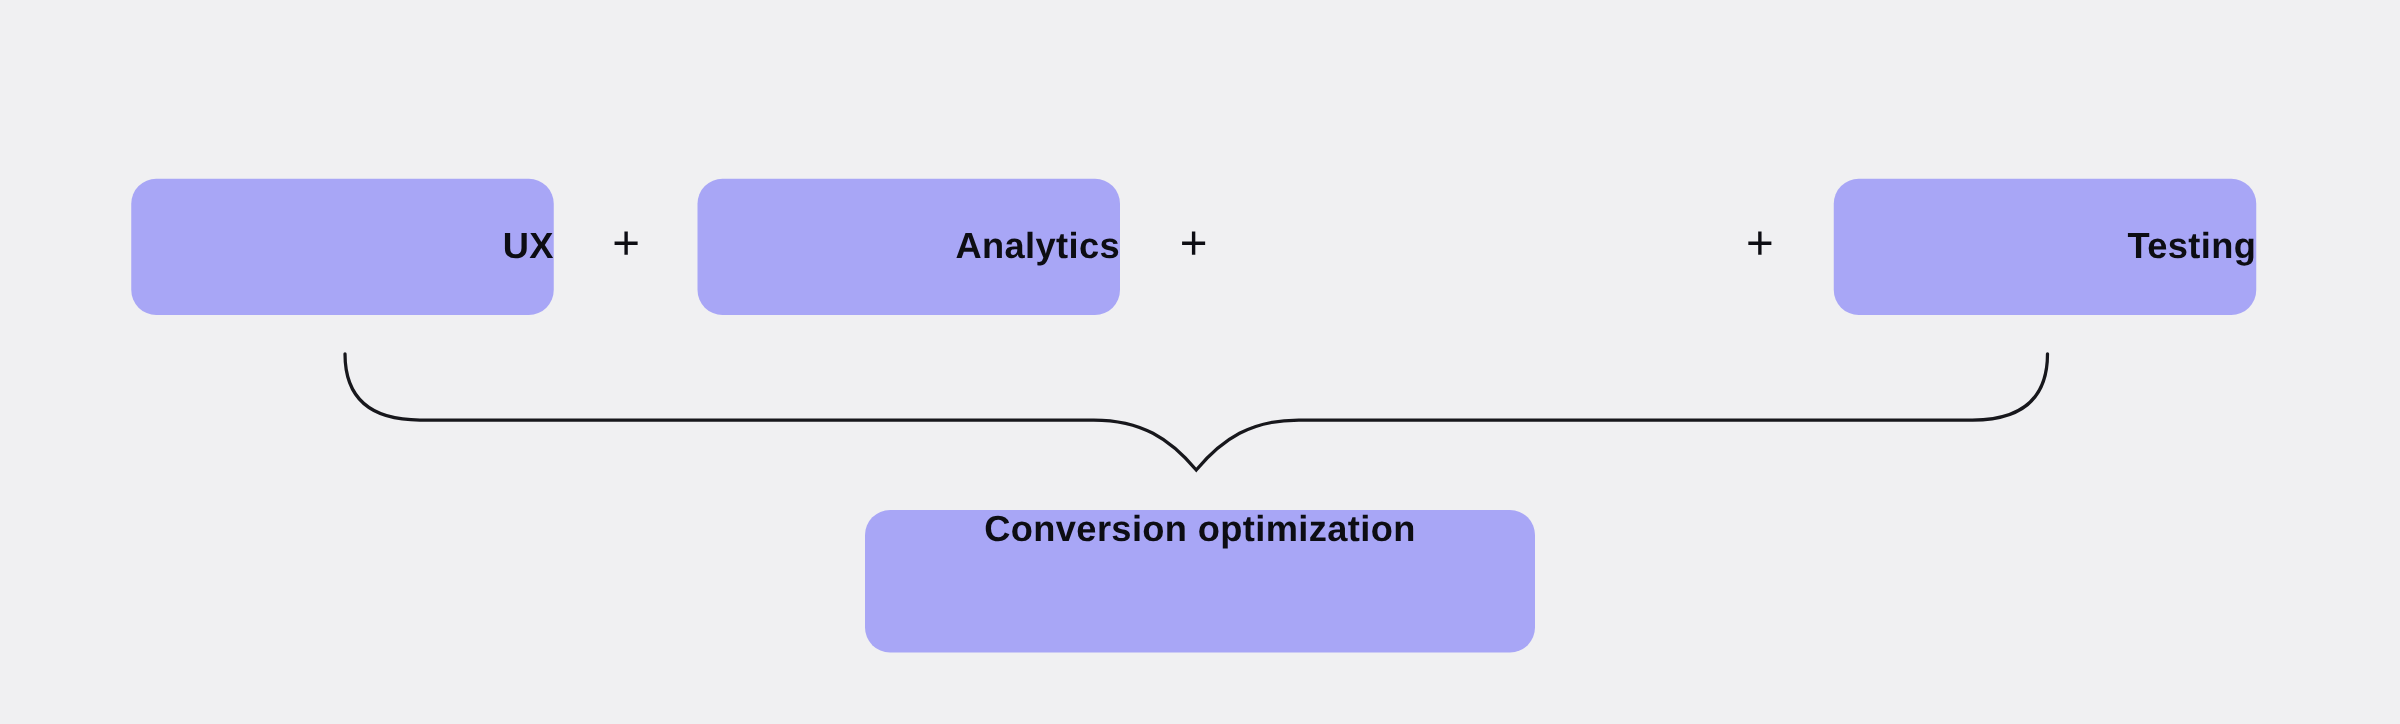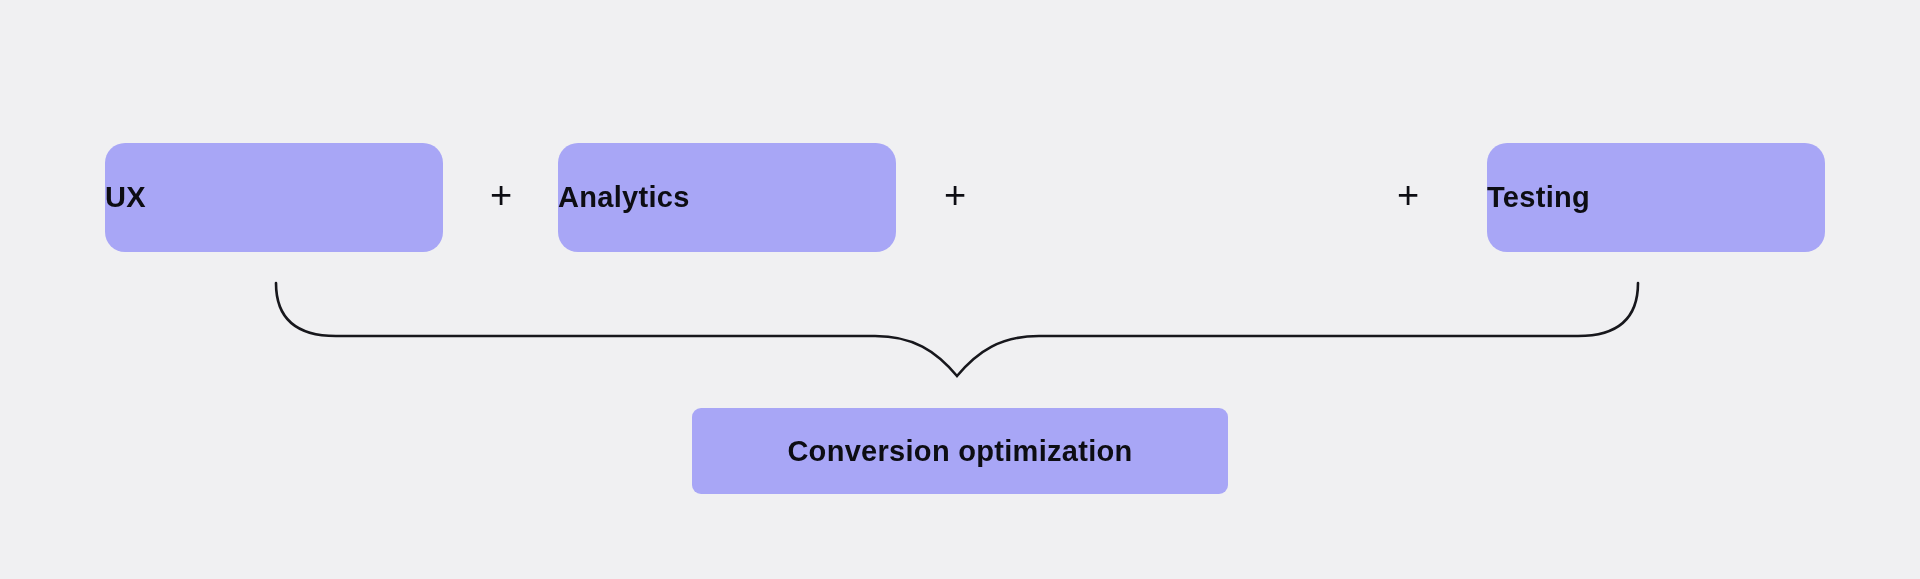--- a/index.html
+++ b/index.html
@@ -24,30 +24,30 @@
   }
   .node {
     position: absolute;
     top: 143px;
     width: 338px;
     height: 109px;
     background: var(--node-fill);
     border-radius: 20px;
     display: flex;
     align-items: center;
-    justify-content: flex-start;
+    justify-content: flex-end;
     font-size: 29px;
     font-weight: 600;
     letter-spacing: 0.3px;
     color: var(--text);
   }
   .node.n0 { left: 105px; }
   .node.n1 { left: 558px; }
   .node.n2 { left: 1013px; }
-  .node.n3 { left: 1467px; margin-left: 20px; }
+  .node.n3 { left: 1467px; }
   .plus {
     position: absolute;
     top: 143px;
     width: 116px;
     height: 105px;
     display: flex;
     align-items: center;
     justify-content: center;
     font-size: 38px;
     font-weight: 500;
@@ -62,25 +62,24 @@
     top: 0;
     width: 1920px;
     height: 579px;
     pointer-events: none;
   }
   .result-node {
     position: absolute;
     left: 692px;
     top: 408px;
     width: 536px;
-    height: 86px;
+    height: 114px;
     background: var(--node-fill);
-    border-radius: 9px;
+    border-radius: 20px;
     display: flex;
-    align-items: center;
     justify-content: center;
     font-size: 29px;
     font-weight: 600;
     letter-spacing: 0.3px;
     color: var(--text);
   }
 </style>
 </head>
 <body>
 

